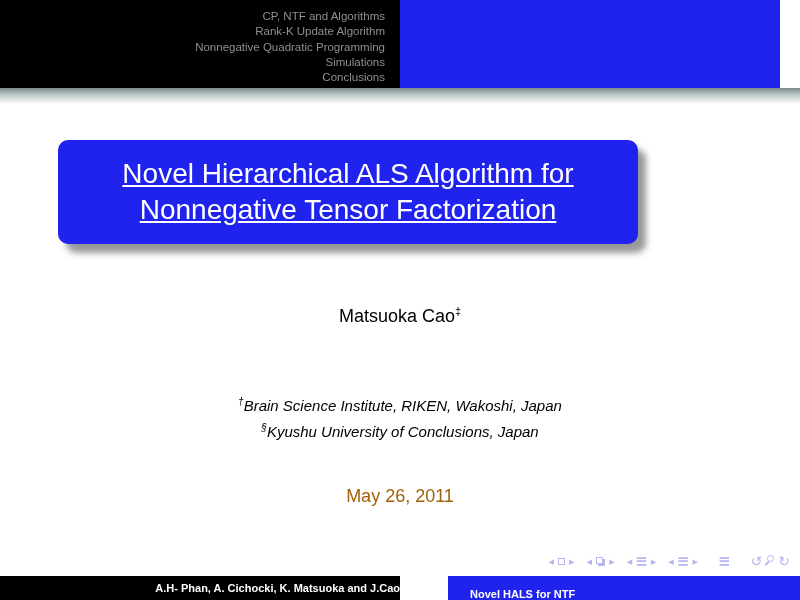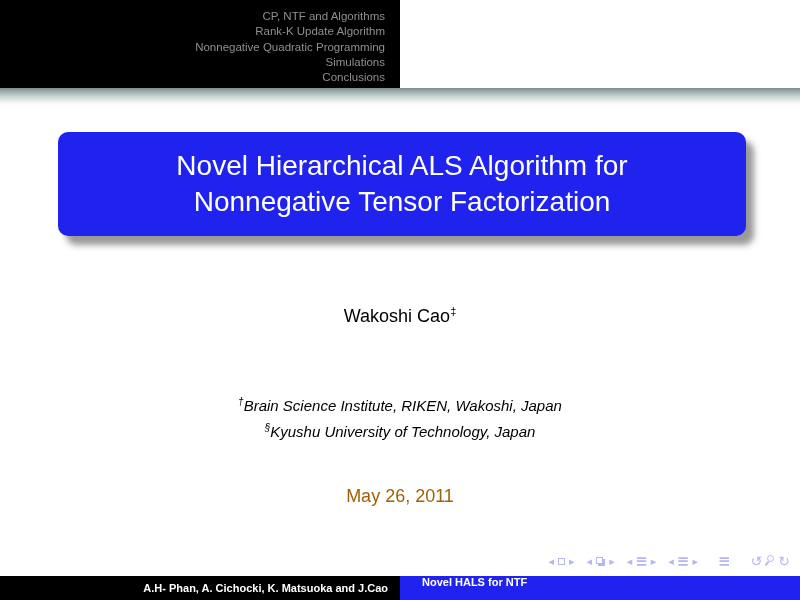--- a/index.html
+++ b/index.html
@@ -5,43 +5,43 @@
   html, body { margin: 0; padding: 0; background: #ffffff; }
   .slide {
     position: relative;
     width: 800px; height: 600px;
     background: #ffffff;
     font-family: "Liberation Sans", sans-serif;
     overflow: hidden;
   }
 
   
-  .header { position: absolute; top: 0; left: 0; width: 780px; height: 88px; display: flex; flex-direction: column; }
+  .header { position: absolute; top: 0; left: 0; width: 780px; height: 88px; display: flex; }
   .header-left {
     width: 400px; height: 100%; background: #000000;
     box-sizing: border-box; padding: 9px 15px 0 0;
     display: flex; flex-direction: column; align-items: flex-end;
   }
   .header-item {
     color: #8f8f8f; font-size: 11.5px; line-height: 15.3px;
     white-space: nowrap; cursor: pointer;
   }
   .header-right { flex: 1; background: #2023ee; }
   .header-shade {
     position: absolute; top: 88px; left: 0; width: 800px; height: 17px;
     background: linear-gradient(to bottom, #7b8c8c 0%, #b9c6c6 38%, #ffffff 95%);
   }
 
   
   .title-box {
-    position: absolute; left: 58px; top: 132px; width: 688px; height: 104px;
+    position: absolute; left: 58px; top: 140px; width: 580px; height: 104px;
     background: #2023ee; border-radius: 10px;
     box-shadow: 8px 9px 6px rgba(70, 70, 70, 0.55);
     display: flex; flex-direction: column; justify-content: center; align-items: center;
-    color: #ffffff; font-size: 28px; line-height: 36px; text-align: center;
+    color: #ffffff; font-size: 28px; line-height: 36px; text-align: center; text-decoration: underline;
   }
 
   
   .authors {
     position: absolute; top: 296px; left: 0; width: 800px;
     text-align: center; color: #000000; font-size: 18px; line-height: 31px;
   }
   .authors sup { font-size: 11px; }
 
   
@@ -87,25 +87,25 @@
     background: #b6b6f4; transform: rotate(40deg);
   }
 
   
   .footer {
     position: absolute; bottom: 0; left: 0; width: 800px; height: 24px;
     display: flex; color: #ffffff; font-size: 11px; font-weight: bold;
   }
   .footer-left {
     width: 400px; background: #000000; box-sizing: border-box;
-    display: flex; align-items: center; justify-content: flex-end; padding-right: 12px;
+    display: flex; align-items: center; justify-content: flex-end; 
   }
   .footer-right {
     flex: 1; background: #2023ee; box-sizing: border-box;
-    display: flex; align-items: flex-start; padding-left: 22px;
+    display: flex; align-items: flex-end; padding-left: 22px; margin-left: 48px;
   }
 </style>
 </head>
 <body>
 
 <div class="slide">
 
   <div class="header">
     <div class="header-left">
       <span class="header-item">CP, NTF and Algorithms</span>
@@ -117,26 +117,26 @@
     <div class="header-right"></div>
   </div>
   <div class="header-shade"></div>
 
   <div class="title-box">
     <div>Novel Hierarchical ALS Algorithm for</div>
     <div>Nonnegative Tensor Factorization</div>
   </div>
 
   <div class="authors">
-    <div><span>Wakoshi Cao</span><sup>‡</sup></div>
+    <div><span>Matsuoka Cao</span><sup>‡</sup></div>
   </div>
 
   <div class="affiliations">
     <div><sup>†</sup><span>Brain Science Institute, RIKEN, Wakoshi, Japan</span></div>
-    <div><sup>§</sup><span>Kyushu University of Technology, Japan</span></div>
+    <div><sup>§</sup><span>Kyushu University of Conclusions, Japan</span></div>
   </div>
 
   <div class="date-line">May 26, 2011</div>
 
   <div class="navsyms">
     <span class="nav-group">
       <span class="nav-arrow">◂</span>
       <span class="sq-icon"></span>
       <span class="nav-arrow">▸</span>
     </span>

